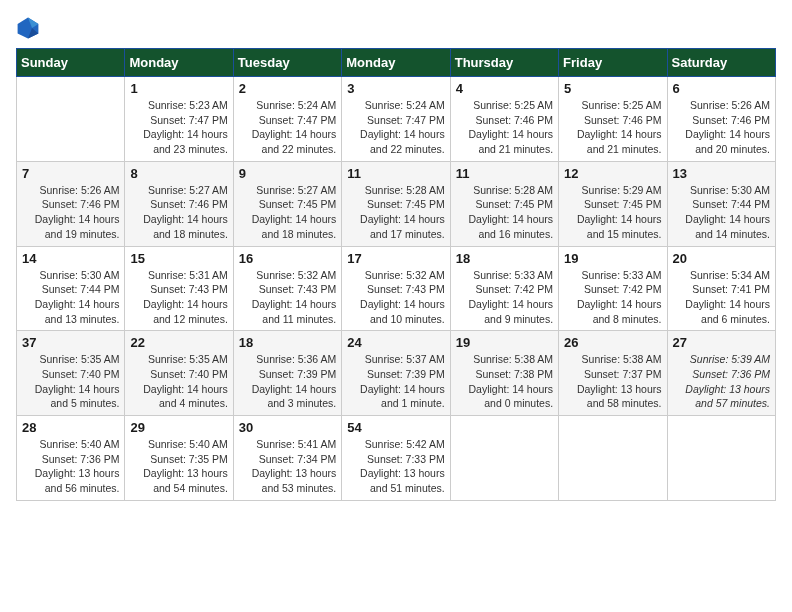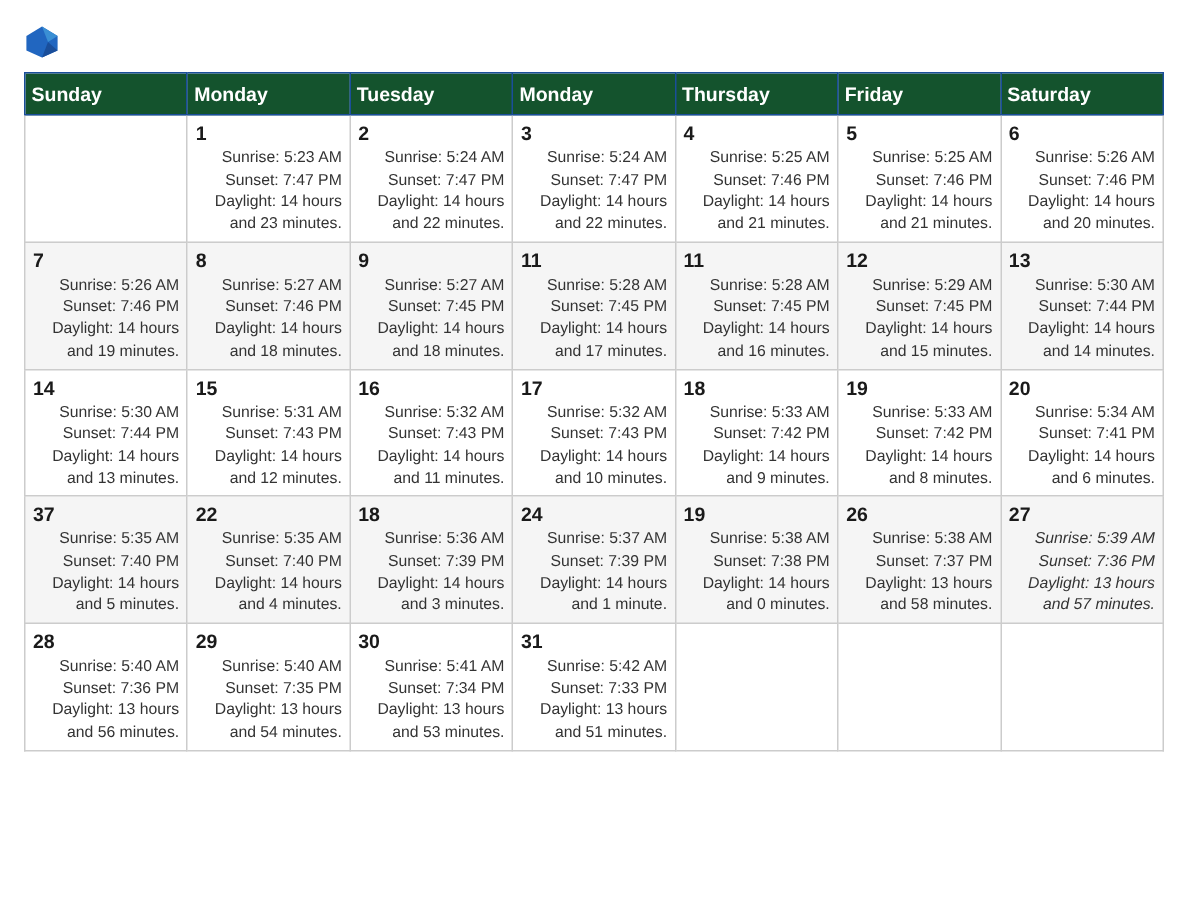--- a/index.html
+++ b/index.html
@@ -325,21 +325,21 @@
 and 54 minutes.</div>
         </td>
         <td>
           <div class="day-number">30</div>
           <div class="day-info" style="white-space: pre-line;">Sunrise: 5:41 AM
 Sunset: 7:34 PM
 Daylight: 13 hours
 and 53 minutes.</div>
         </td>
         <td>
-          <div class="day-number">31</div>
+          <div class="day-number">54</div>
           <div class="day-info" style="white-space: pre-line;">Sunrise: 5:42 AM
 Sunset: 7:33 PM
 Daylight: 13 hours
 and 51 minutes.</div>
         </td>
         <td class="empty-cell"></td>
         <td class="empty-cell"></td>
         <td class="empty-cell"></td>
       </tr>
     </tbody>

